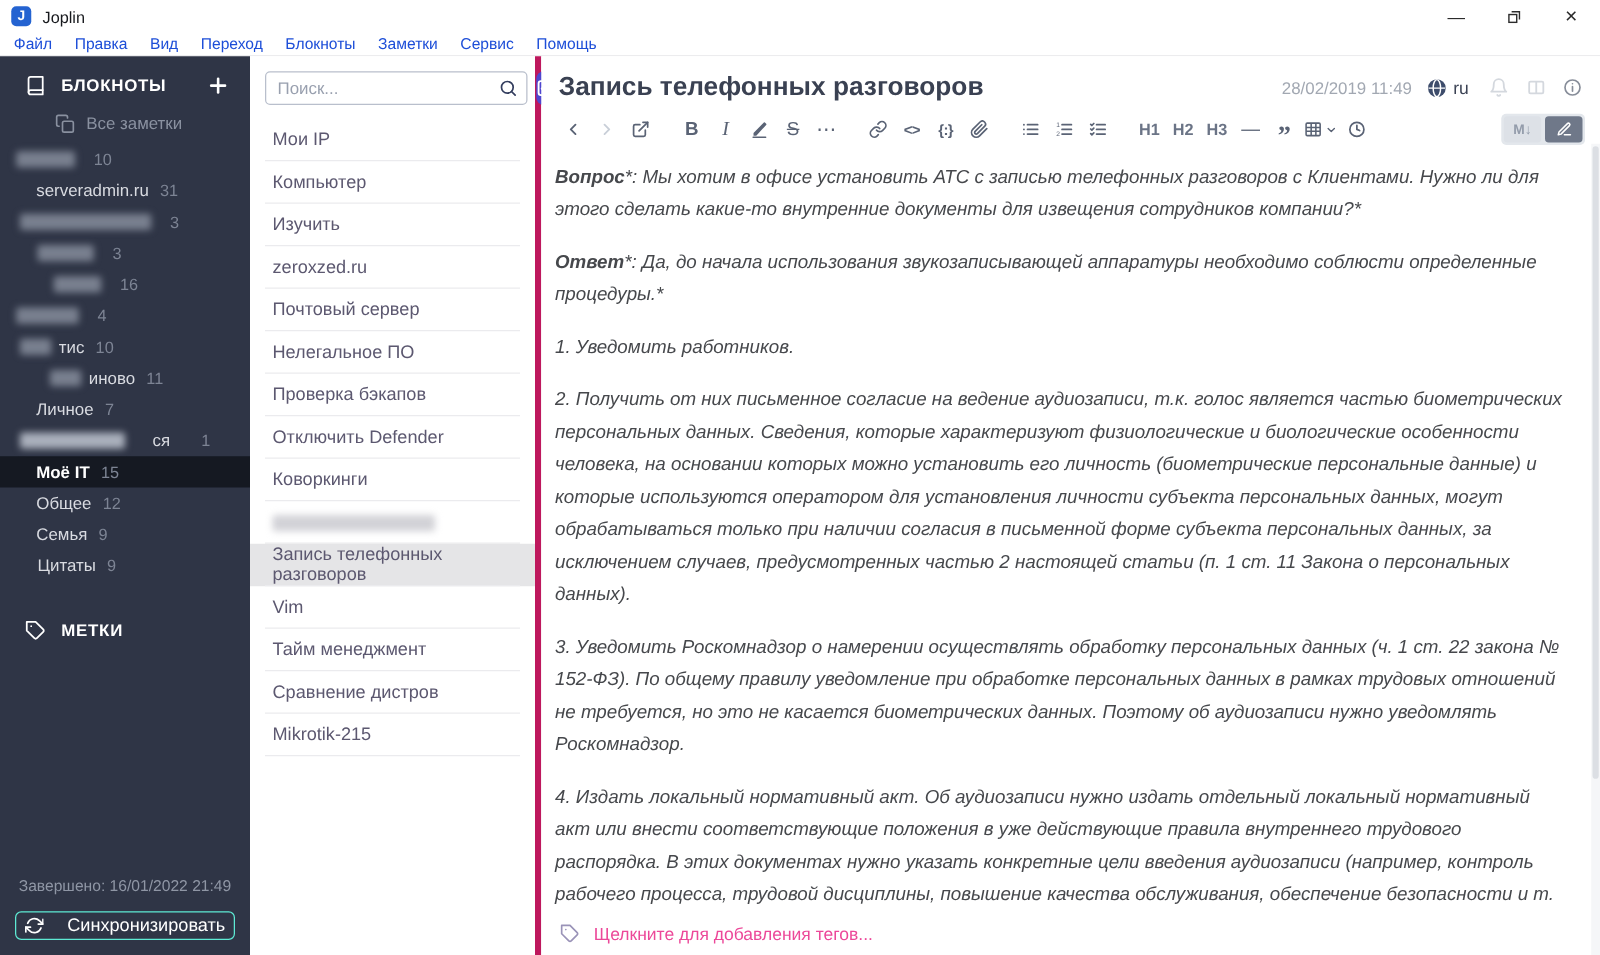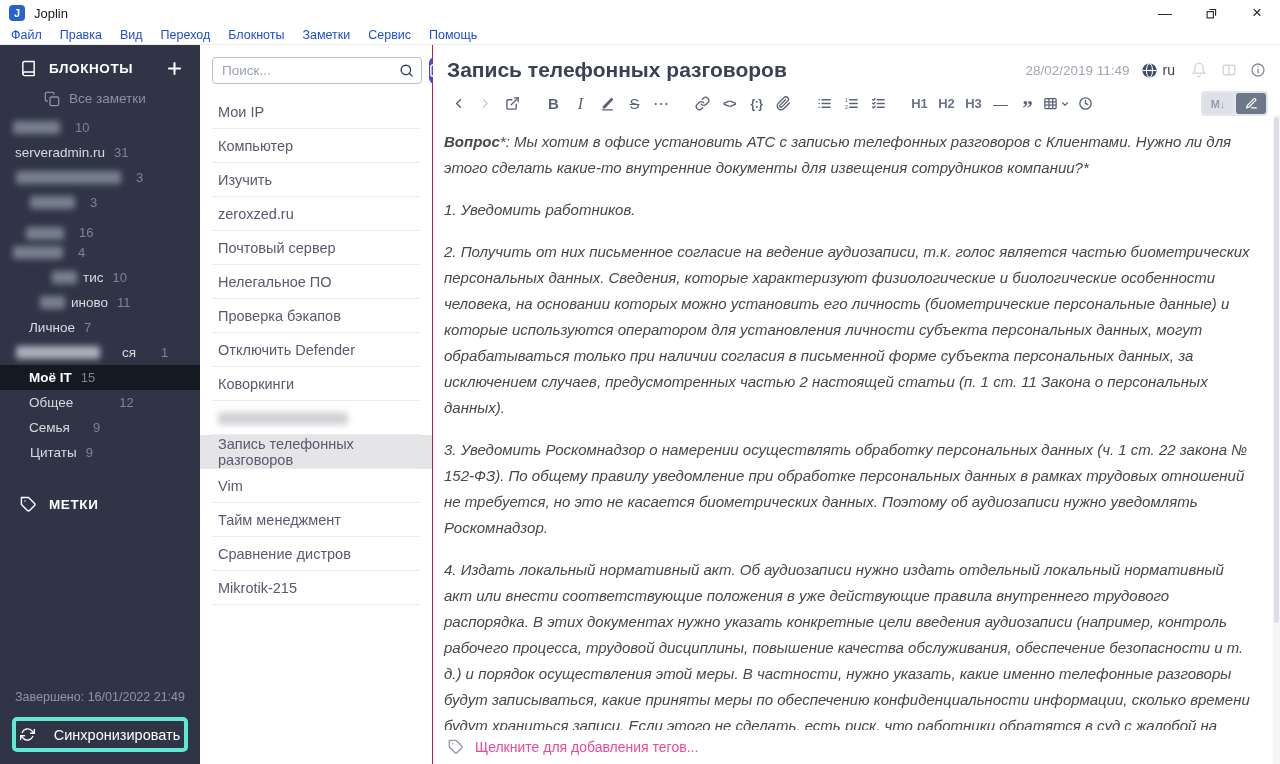--- a/index.html
+++ b/index.html
@@ -35,26 +35,26 @@
   .sb-item { display:flex; align-items:center; height:25px; font-size:13.5px; color:#d9dbe1; }
   .sb-item .count { color:#7d8494; margin-left:9px; font-size:13px; }
   .sb-item.selected { background:var(--sidebar_selected_bg); }
   .sb-item.selected .sb-label { color:#fff; font-weight:700; }
   .redact { display:inline-block; height:13px; border-radius:2px; background:#79808f; filter:blur(3px); }
   .redact.light { background:#aab0bc; }
   .sb-item .redact { margin-right:6px; }
   .sb-tags { margin-top:22px; }
   .sb-bottom { margin-top:auto; padding:10px 12px 12px; text-align:center; }
   .sync-status { font-size:12.5px; color:#8f96a5; margin-bottom:13px; }
-  .sync-btn { width:100%; height:35px; border:4px solid #5eead4; border-radius:5px; background:transparent;
+  .sync-btn { width:100%; height:23px; border:1px solid #5eead4; border-radius:5px; background:transparent;
               color:#fff; font-size:14.5px; font-family:inherit; display:flex; align-items:center;
               justify-content:center; gap:19px; cursor:pointer; }
 
   
-  .notelist { width:233px; flex:none; background:#fff; border-right:1px solid #be185d; display:flex; flex-direction:column; }
+  .notelist { width:233px; flex:none; background:#fff; border-right:5px solid #be185d; display:flex; flex-direction:column; }
   .search-row { display:flex; align-items:center; padding:12px 11px 11px 12px; }
   .search-box { flex:1; height:27px; border:1px solid #b9bfcc; border-radius:4px; display:flex;
                 align-items:center; padding:0 7px 0 9px; }
   .search-box input { border:none; outline:none; flex:1; min-width:0; font-size:13.5px; color:#3c4254;
                       font-family:inherit; background:transparent; }
   .search-box input::placeholder { color:#99a0af; }
   .mini-btn { width:27px; height:27px; border-radius:6px; margin-left:7px; display:flex; align-items:center;
               justify-content:center; color:#fff; border:none; cursor:pointer; }
   .mini-btn.todo { background:var(--accent_todo); }
   .mini-btn.note { background:var(--accent_note); }
@@ -279,41 +279,41 @@
       <svg class="ic" width="16" height="16" viewBox="0 0 24 24">
           <use href="#i-copy"></use>
         </svg>
       <span>Все заметки</span>
     </div>
     <div class="sb-items" id="sb-items">
         <div class="sb-item" style="padding-left: 13px;">
           <span class="redact" style="width: 47px;"></span>
           <span class="count">10</span>
         </div>
-        <div class="sb-item" style="padding-left: 15px;">
+        <div class="sb-item" style="padding-left: 29px;">
           <span class="sb-label">serveradmin.ru</span>
           <span class="count">31</span>
         </div>
         <div class="sb-item" style="padding-left: 16px;">
           <span class="redact" style="width: 105px;"></span>
           <span class="count">3</span>
         </div>
         <div class="sb-item" style="padding-left: 30px;">
           <span class="redact" style="width: 45px;"></span>
           <span class="count">3</span>
         </div>
-        <div class="sb-item" style="padding-left: 26px; align-items: flex-end;">
+        <div class="sb-item" style="padding-left: 43px;">
           <span class="redact" style="width: 38px;"></span>
           <span class="count">16</span>
         </div>
         <div class="sb-item" style="padding-left: 13px;">
           <span class="redact" style="width: 50px;"></span>
           <span class="count">4</span>
         </div>
-        <div class="sb-item" style="padding-left: 52px;">
+        <div class="sb-item" style="padding-left: 16px;">
           <span class="redact" style="width: 25px;"></span>
           <span class="sb-label">тис</span>
           <span class="count">10</span>
         </div>
         <div class="sb-item" style="padding-left: 40px;">
           <span class="redact" style="width: 25px;"></span>
           <span class="sb-label">иново</span>
           <span class="count">11</span>
         </div>
         <div class="sb-item" style="padding-left: 29px;">
@@ -322,25 +322,25 @@
         </div>
         <div class="sb-item" style="padding-left: 16px; gap: 16px;">
           <span class="redact light" style="width: 84px;"></span>
           <span class="sb-label">ся</span>
           <span class="count">1</span>
         </div>
         <div class="sb-item selected" style="padding-left: 29px;">
           <span class="sb-label">Моё IT</span>
           <span class="count">15</span>
         </div>
-        <div class="sb-item" style="padding-left: 29px; gap: 37px;">
+        <div class="sb-item" style="padding-left: 29px;">
           <span class="sb-label">Общее</span>
           <span class="count">12</span>
         </div>
-        <div class="sb-item" style="padding-left: 29px; gap: 14px;">
+        <div class="sb-item" style="padding-left: 29px;">
           <span class="sb-label">Семья</span>
           <span class="count">9</span>
         </div>
         <div class="sb-item" style="padding-left: 30px;">
           <span class="sb-label">Цитаты</span>
           <span class="count">9</span>
         </div>
       </div>
     <div class="sb-header sb-tags">
       <svg class="ic" width="17" height="17" viewBox="0 0 24 24" style="color:#fff">
@@ -523,20 +523,21 @@
           <div class="vt-edit">
             <svg class="ic" width="13" height="13" viewBox="0 0 24 24">
               <use href="#i-edit3"></use>
             </svg>
           </div>
         </div>
       </div>
 
     <div class="ed-body" id="ed-body">
         <p class="body-p"><strong>Вопрос</strong>*: Мы хотим в офисе установить АТС с записью телефонных разговоров с Клиентами. Нужно ли для этого сделать какие-то внутренние документы для извещения сотрудников компании?*</p>
+        <p class="body-p"><strong>Ответ</strong>*: Да, до начала использования звукозаписывающей аппаратуры необходимо соблюсти определенные процедуры.*</p>
         <p class="body-p">1. Уведомить работников.</p>
         <p class="body-p">2. Получить от них письменное согласие на ведение аудиозаписи, т.к. голос является частью биометрических персональных данных. Сведения, которые характеризуют физиологические и биологические особенности человека, на основании которых можно установить его личность (биометрические персональные данные) и которые используются оператором для установления личности субъекта персональных данных, могут обрабатываться только при наличии согласия в письменной форме субъекта персональных данных, за исключением случаев, предусмотренных частью 2 настоящей статьи (п. 1 ст. 11 Закона о персональных данных).</p>
         <p class="body-p">3. Уведомить Роскомнадзор о намерении осуществлять обработку персональных данных (ч. 1 ст. 22 закона № 152-ФЗ). По общему правилу уведомление при обработке персональных данных в рамках трудовых отношений не требуется, но это не касается биометрических данных. Поэтому об аудиозаписи нужно уведомлять Роскомнадзор.</p>
         <p class="body-p">4. Издать локальный нормативный акт. Об аудиозаписи нужно издать отдельный локальный нормативный акт или внести соответствующие положения в уже действующие правила внутреннего трудового распорядка. В этих документах нужно указать конкретные цели введения аудиозаписи (например, контроль рабочего процесса, трудовой дисциплины, повышение качества обслуживания, обеспечение безопасности и т. д.) и порядок осуществления этой меры. В частности, нужно указать, какие именно телефонные разговоры будут записываться, какие приняты меры по обеспечению конфиденциальности информации, сколько времени будут храниться записи. Если этого не сделать, есть риск, что работники обратятся в суд с жалобой на неправомерные действия работодателя, в том числе с требованием о прекращении аудиозаписи.</p>
       </div>
 
     <div class="ed-tags">
       <svg class="ic" width="16" height="16" viewBox="0 0 24 24">
           <use href="#i-tag"></use>
         </svg>

